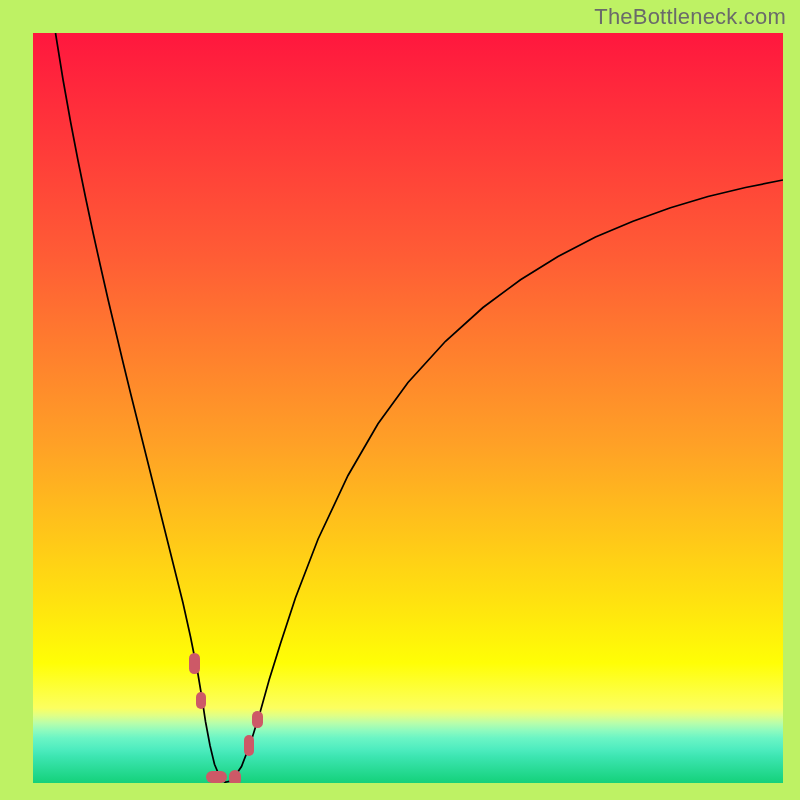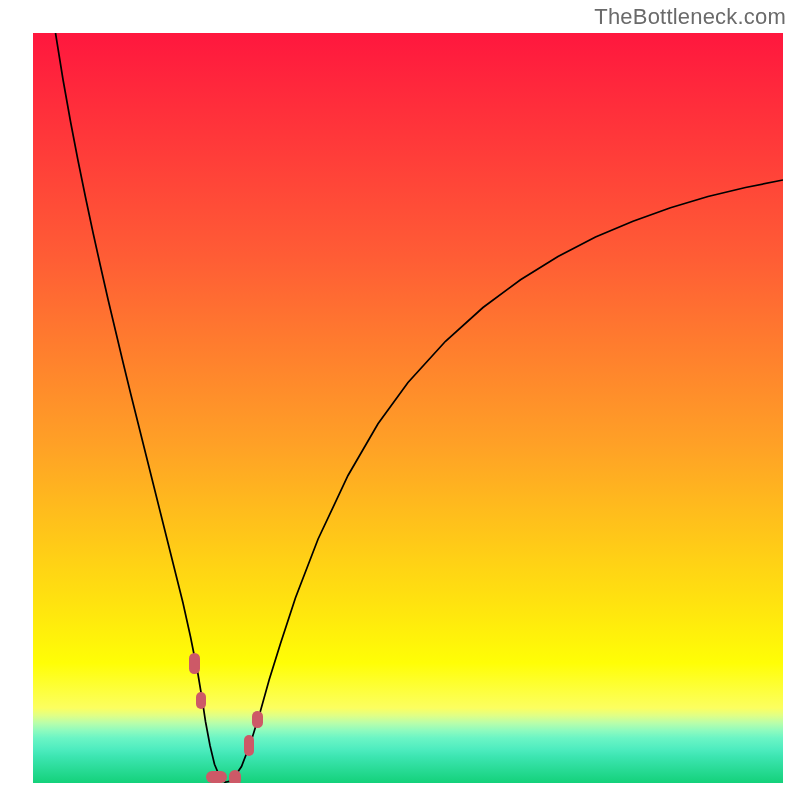--- a/index.html
+++ b/index.html
@@ -9,21 +9,21 @@
     height: 800px;
     background: #000;
     overflow: hidden;
   }
   .frame {
     position: absolute;
     left: 0;
     top: 0;
     width: 800px;
     height: 800px;
-    background: #ffffff;
+    background: #bef264;
   }
   .plot {
     position: absolute;
     left: 33px;
     top: 33px;
     width: 750px;
     height: 750px;
     overflow: hidden;
   }
   .gradient {

